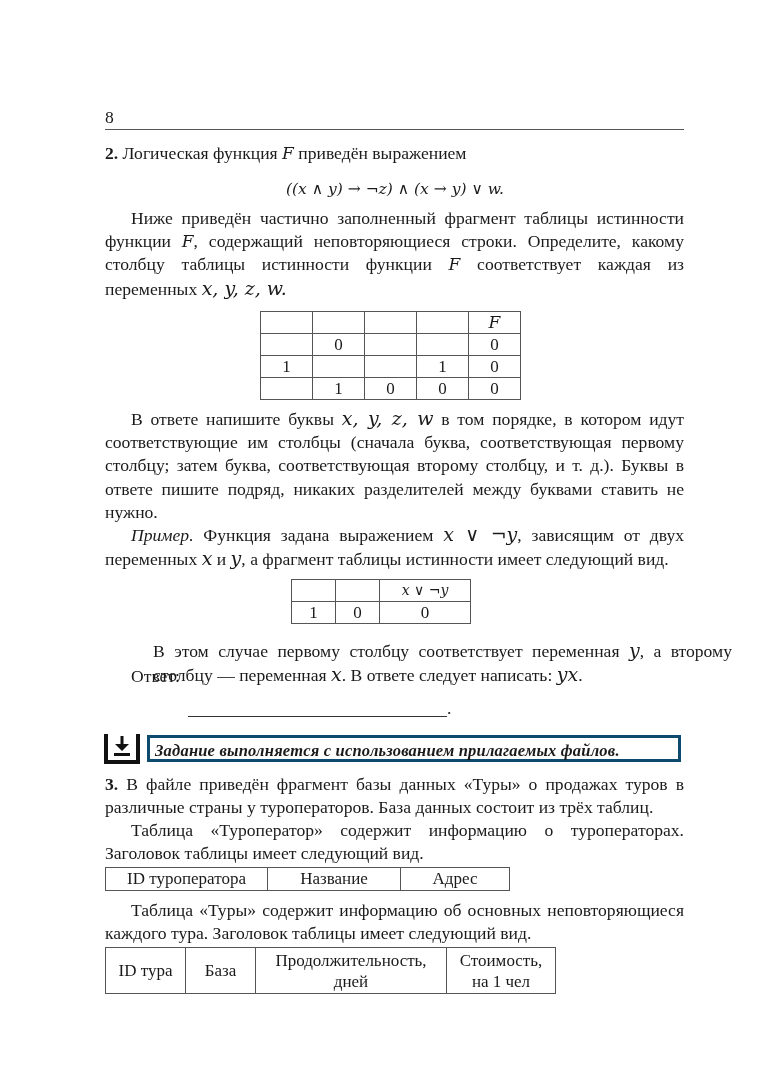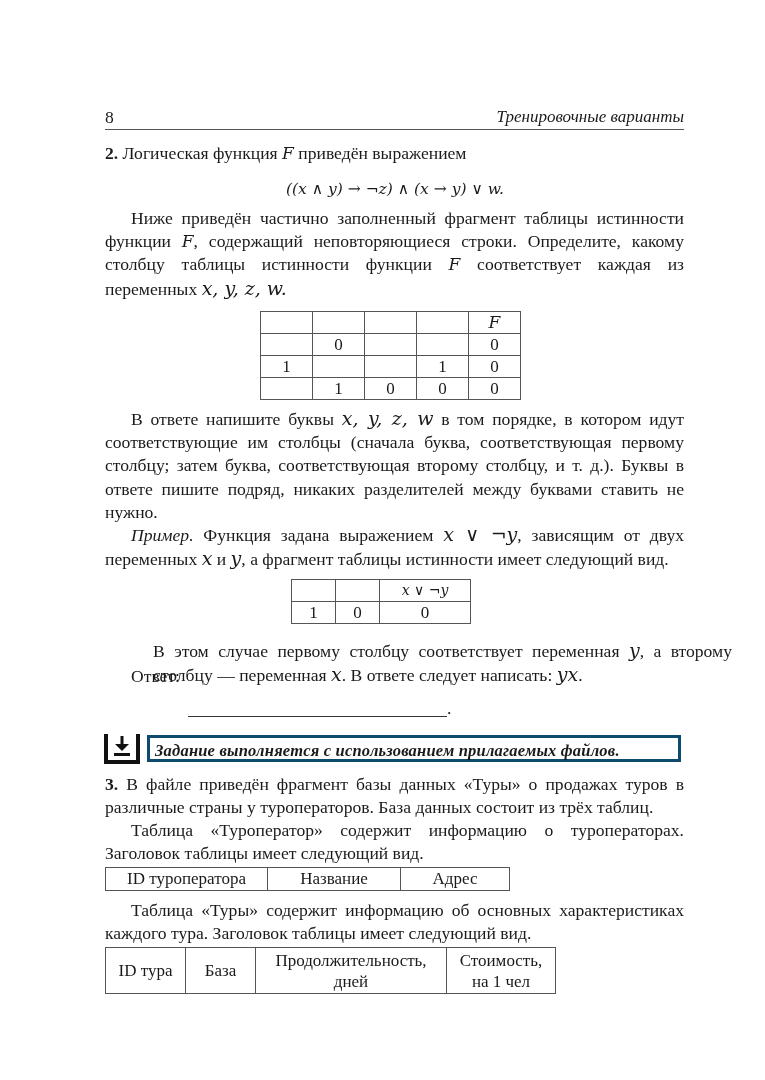--- a/index.html
+++ b/index.html
@@ -23,21 +23,20 @@
   #file-icon { left:104px; top:734px; width:36px; height:30px; }
   #notice { left:147px; top:735px; width:534px; height:27px; border:3px solid #0c4a6e; box-sizing:border-box;
             font-weight:bold; font-style:italic; font-size:16.5px; line-height:26px; padding-left:5px; letter-spacing:0.2px; }
   #answer-line { left:188px; top:698px; width:259px; height:18px; border-bottom:1px solid #333; }
 </style>
 </head>
 <body>
 
 <div id="header" class="abs">
   <span id="page-num">8</span>
-  <span id="running-title">Тренировочные варианты</span>
 </div>
 
 <div class="abs txt" style="left:105px; top:142px; width:580px;">
   <b>2.</b>
   <span>Логическая функция</span>
   <i class="m" style="font-size:17px">F</i>
   <span>приведён выражением</span>
 </div>
 
 <div class="abs" style="left:105px; top:172px; width:580px; text-align:center; font-family:'DejaVu Serif',serif; font-style:italic; font-size:15.5px;margin-top:8px;">((x ∧ y) → ¬z) ∧ (x → y) ∨ w.</div>
@@ -146,21 +145,21 @@
 <table id="operator-table" class="tt" style="left:105px; top:867px;">
   <tbody>
       <tr>
     <td style="width:161px">ID туроператора</td>
     <td style="width:132px">Название</td>
     <td style="width:108px">Адрес</td>
   </tr>
 </tbody>
   </table>
 
-<div class="abs txt just ind" style="left:105px; top:899px; width:579px;">Таблица «Туры» содержит информацию об основных характеристиках каждого тура. Заголовок таблицы имеет следующий вид.</div>
+<div class="abs txt just ind" style="left:105px; top:899px; width:579px;">Таблица «Туры» содержит информацию об основных неповторяющиеся каждого тура. Заголовок таблицы имеет следующий вид.</div>
 
 <table id="tours-table" class="tt" style="left:105px; top:947px;">
   <tbody>
       <tr>
     <td style="width:79px">ID тура</td>
     <td style="width:69px">База</td>
     <td style="width:182px; padding:0 4px;">Продолжительность, дней</td>
     <td style="width:100px; padding:0 4px;">Стоимость, на 1 чел</td>
   </tr>
 </tbody>

